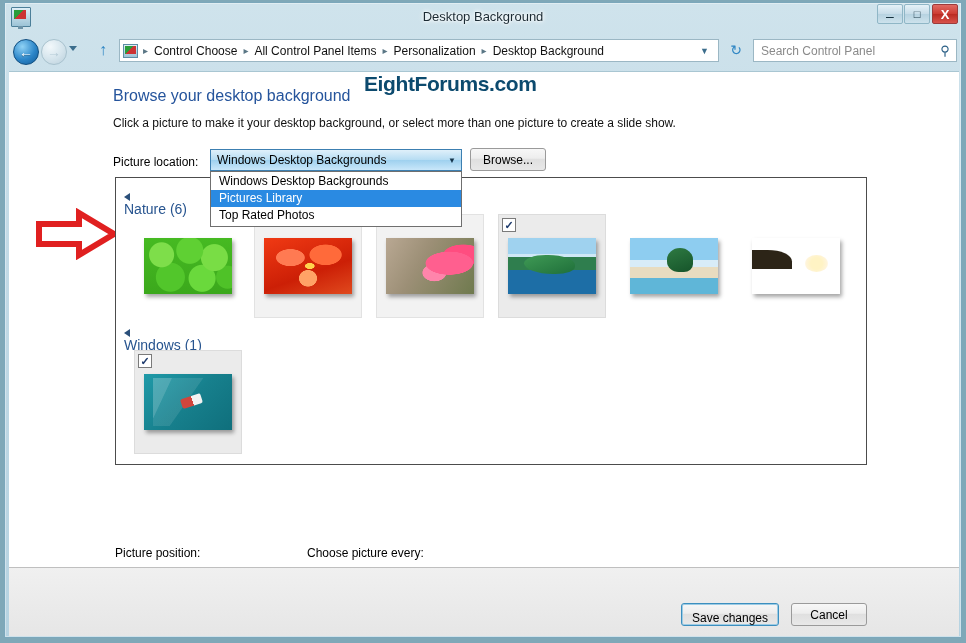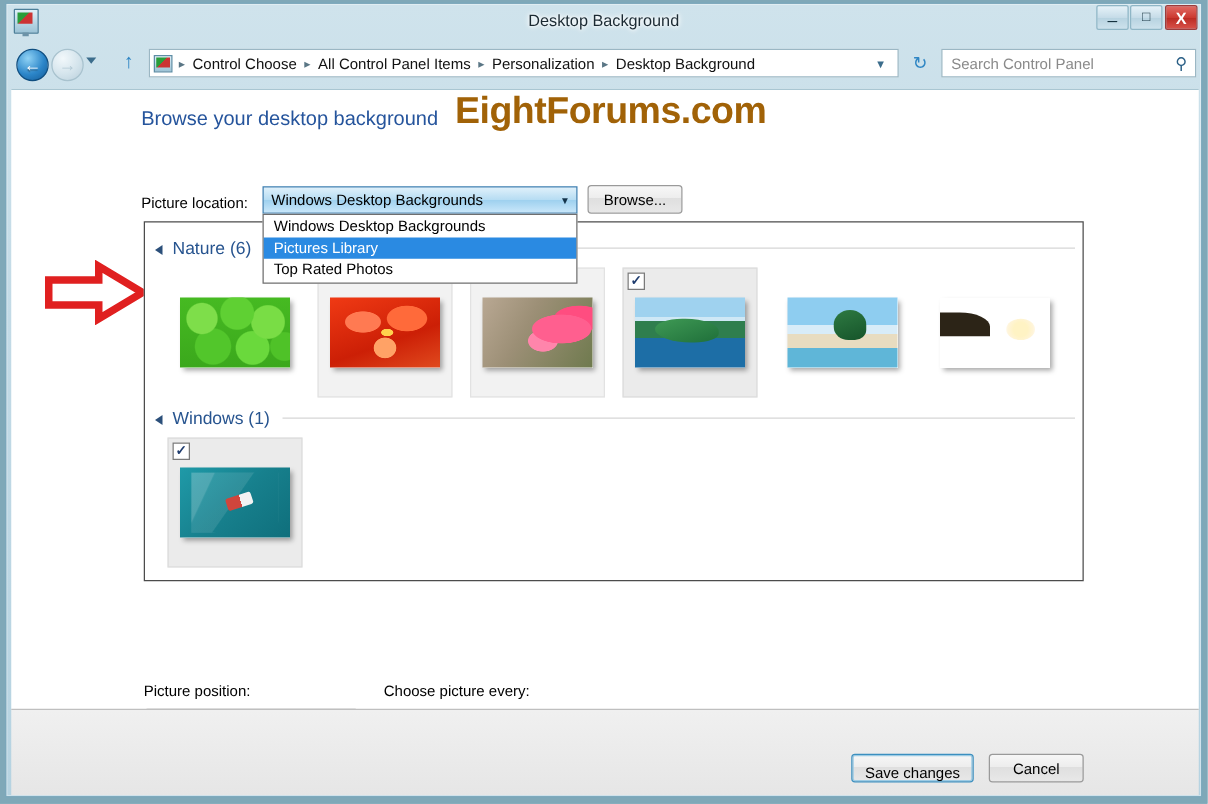--- a/index.html
+++ b/index.html
@@ -204,23 +204,23 @@
     font-size: 16px; color: #25549c;
     white-space: nowrap;
   }
   #subheading {
     position: absolute; left: 104px; top: 44px;
     font-size: 12px; color: #111;
     white-space: nowrap;
   }
   #watermark {
     position: absolute; left: 355px; top: 0px;
-    font-size: 30px;
+    font-size: 21px;
     font-weight: bold;
-    color: #a16207;
+    color: #0c4a6e;
     letter-spacing: -0.4px;
     white-space: nowrap;
     text-shadow: 0 1px 1px rgba(255,255,255,.9);
   }
 
   
   #red-arrow {
     position: absolute; left: 26px; top: 136px;
     width: 84px; height: 52px;
   }
@@ -297,23 +297,24 @@
   #gallery {
     position: absolute; left: 106px; top: 105px;
     width: 752px; height: 288px;
     background: #fff;
     border: 1px solid #4c4c4c;
     box-sizing: border-box;
     overflow: hidden;
   }
   .group-header {
     position: absolute;
-    display: flex; align-items: center;
+    display: flex; align-items: flex-start;
     width: 736px;
     left: 8px;
+    flex-direction: column;
   }
   .grp-tri {
     width: 0; height: 0;
     border-top: 4px solid transparent;
     border-bottom: 4px solid transparent;
     border-right: 6px solid #2b4f7a;
     margin-right: 8px;
     margin-top: 3px;
   }
   .grp-title {
@@ -579,20 +580,21 @@
     <div id="searchbox">
       <span id="search-input-txt">Search Control Panel</span>
       <span id="search-icon">⚲</span>
     </div>
   </div>
 
   <div id="client">
 
     <div id="watermark">EightForums.com</div>
     <div id="heading">Browse your desktop background</div>
+    <div id="subheading">Click a picture to make it your desktop background, or select more than one picture to create a slide show.</div>
 
     <svg id="red-arrow" viewBox="0 0 84 52">
       <polygon points="4,16 44,16 44,5 79,26 44,47 44,36 4,36" fill="none" stroke="#e02020" stroke-width="6" stroke-linejoin="miter"></polygon>
     </svg>
 
     <div id="pic-loc-label">Picture location:</div>
 
     <div id="combo-location">
       <span class="cval">Windows Desktop Backgrounds</span>
       <span class="carrow">▼</span>

